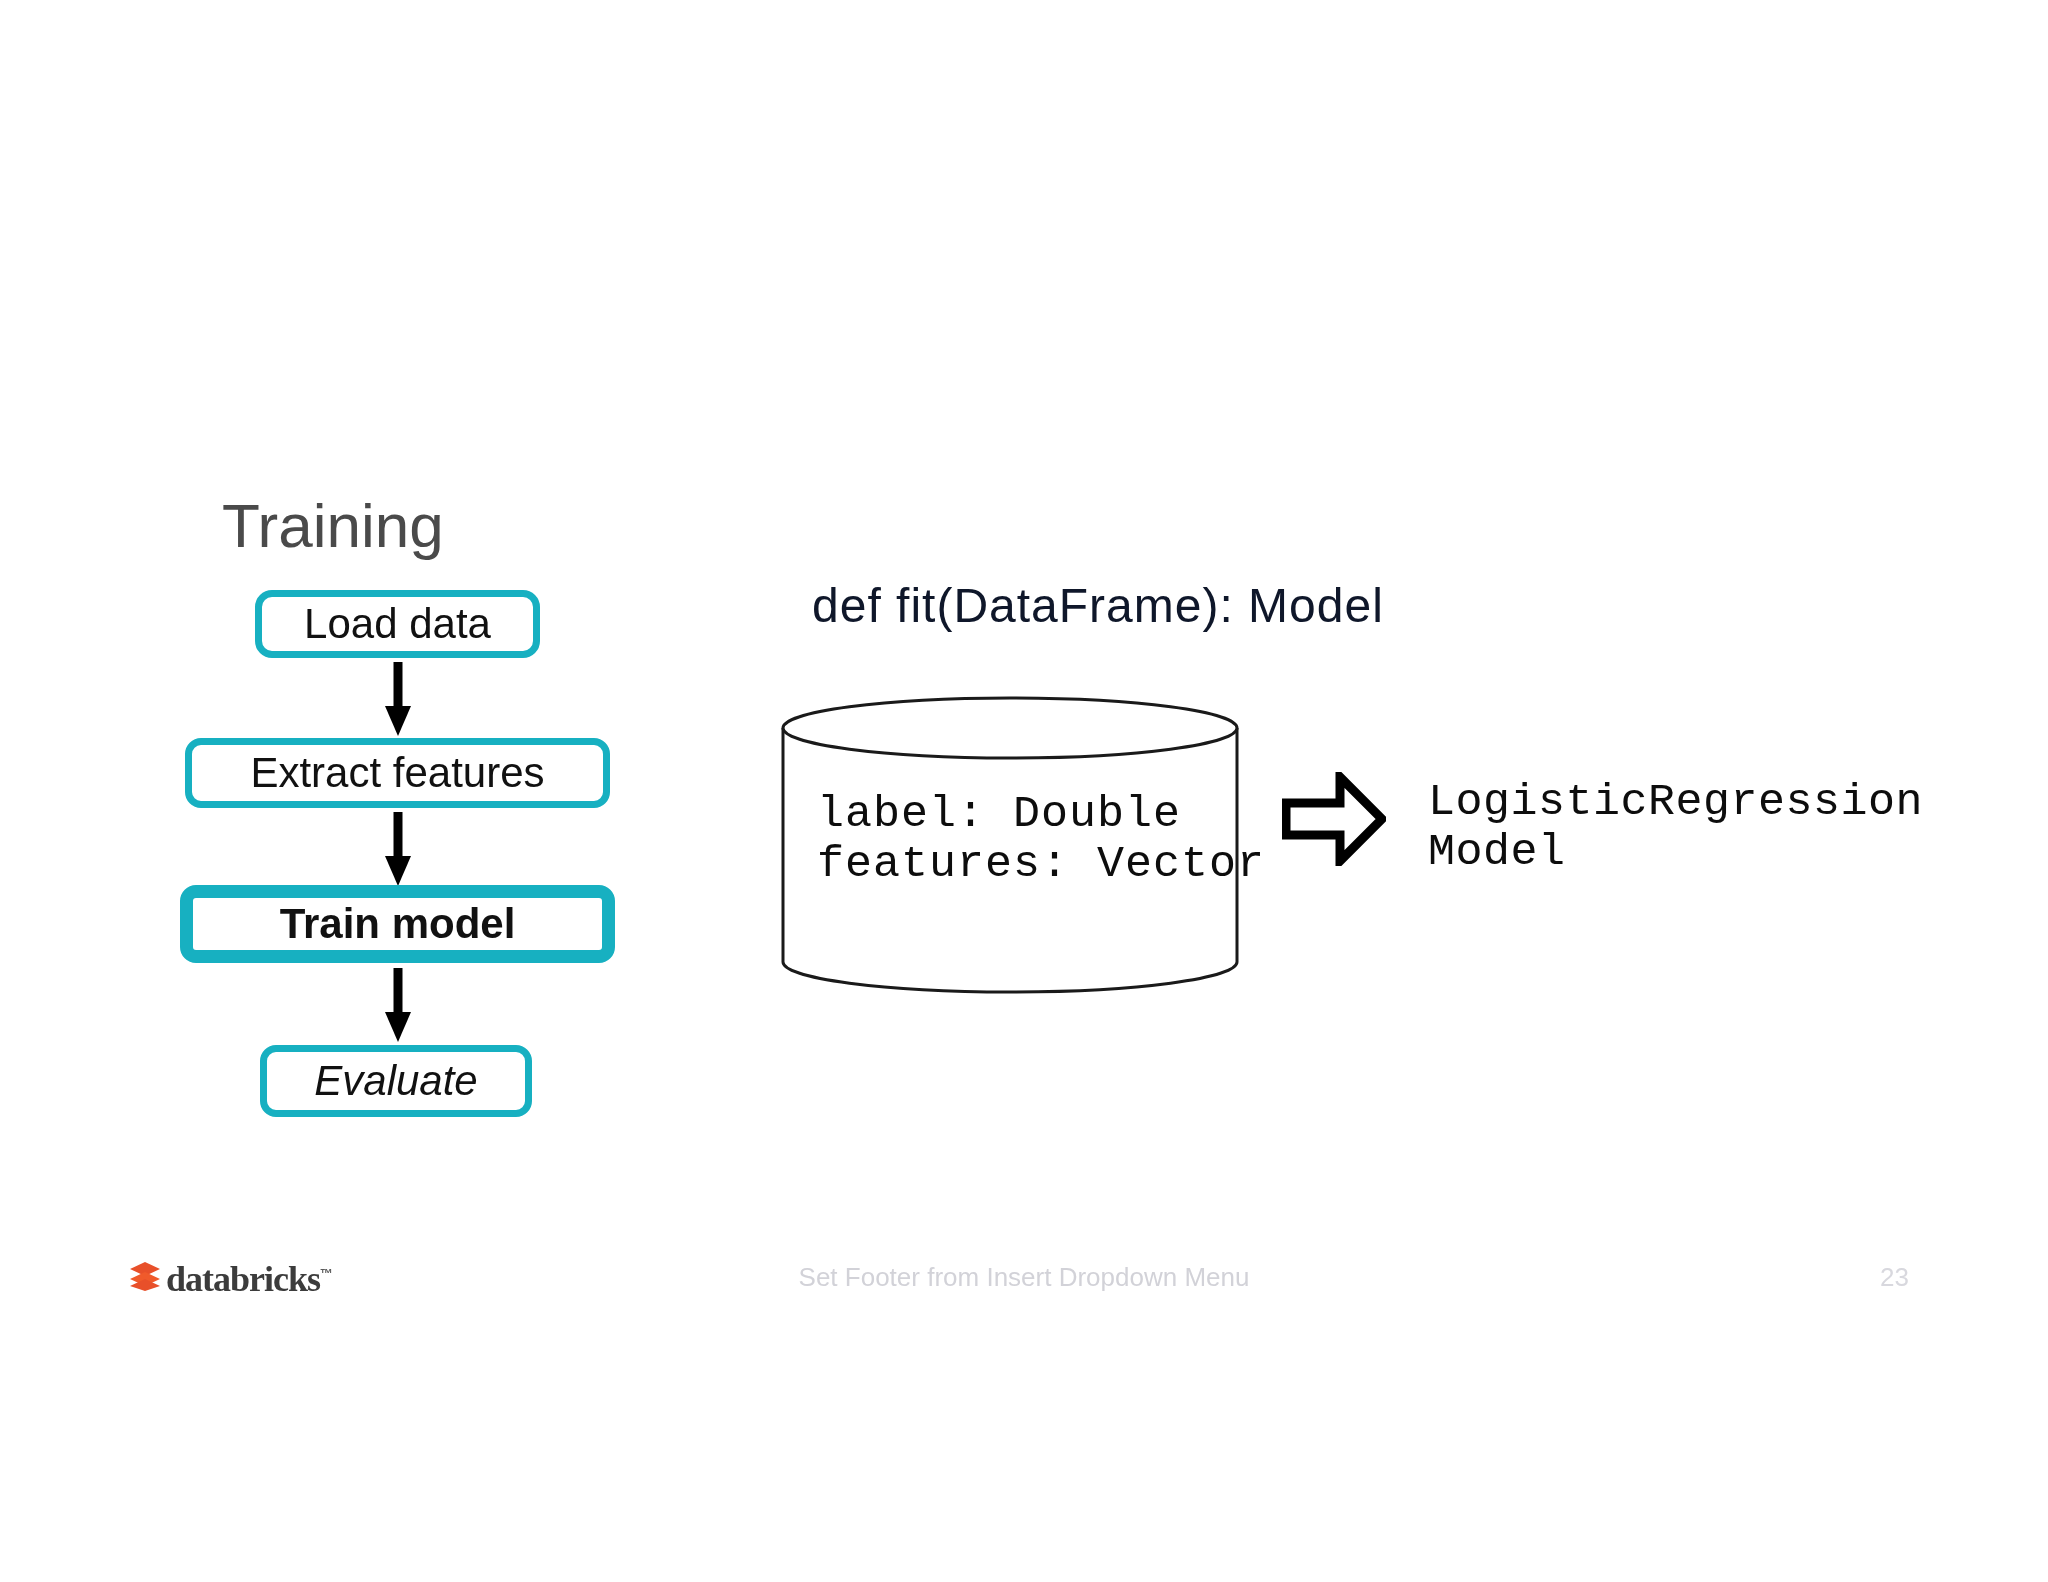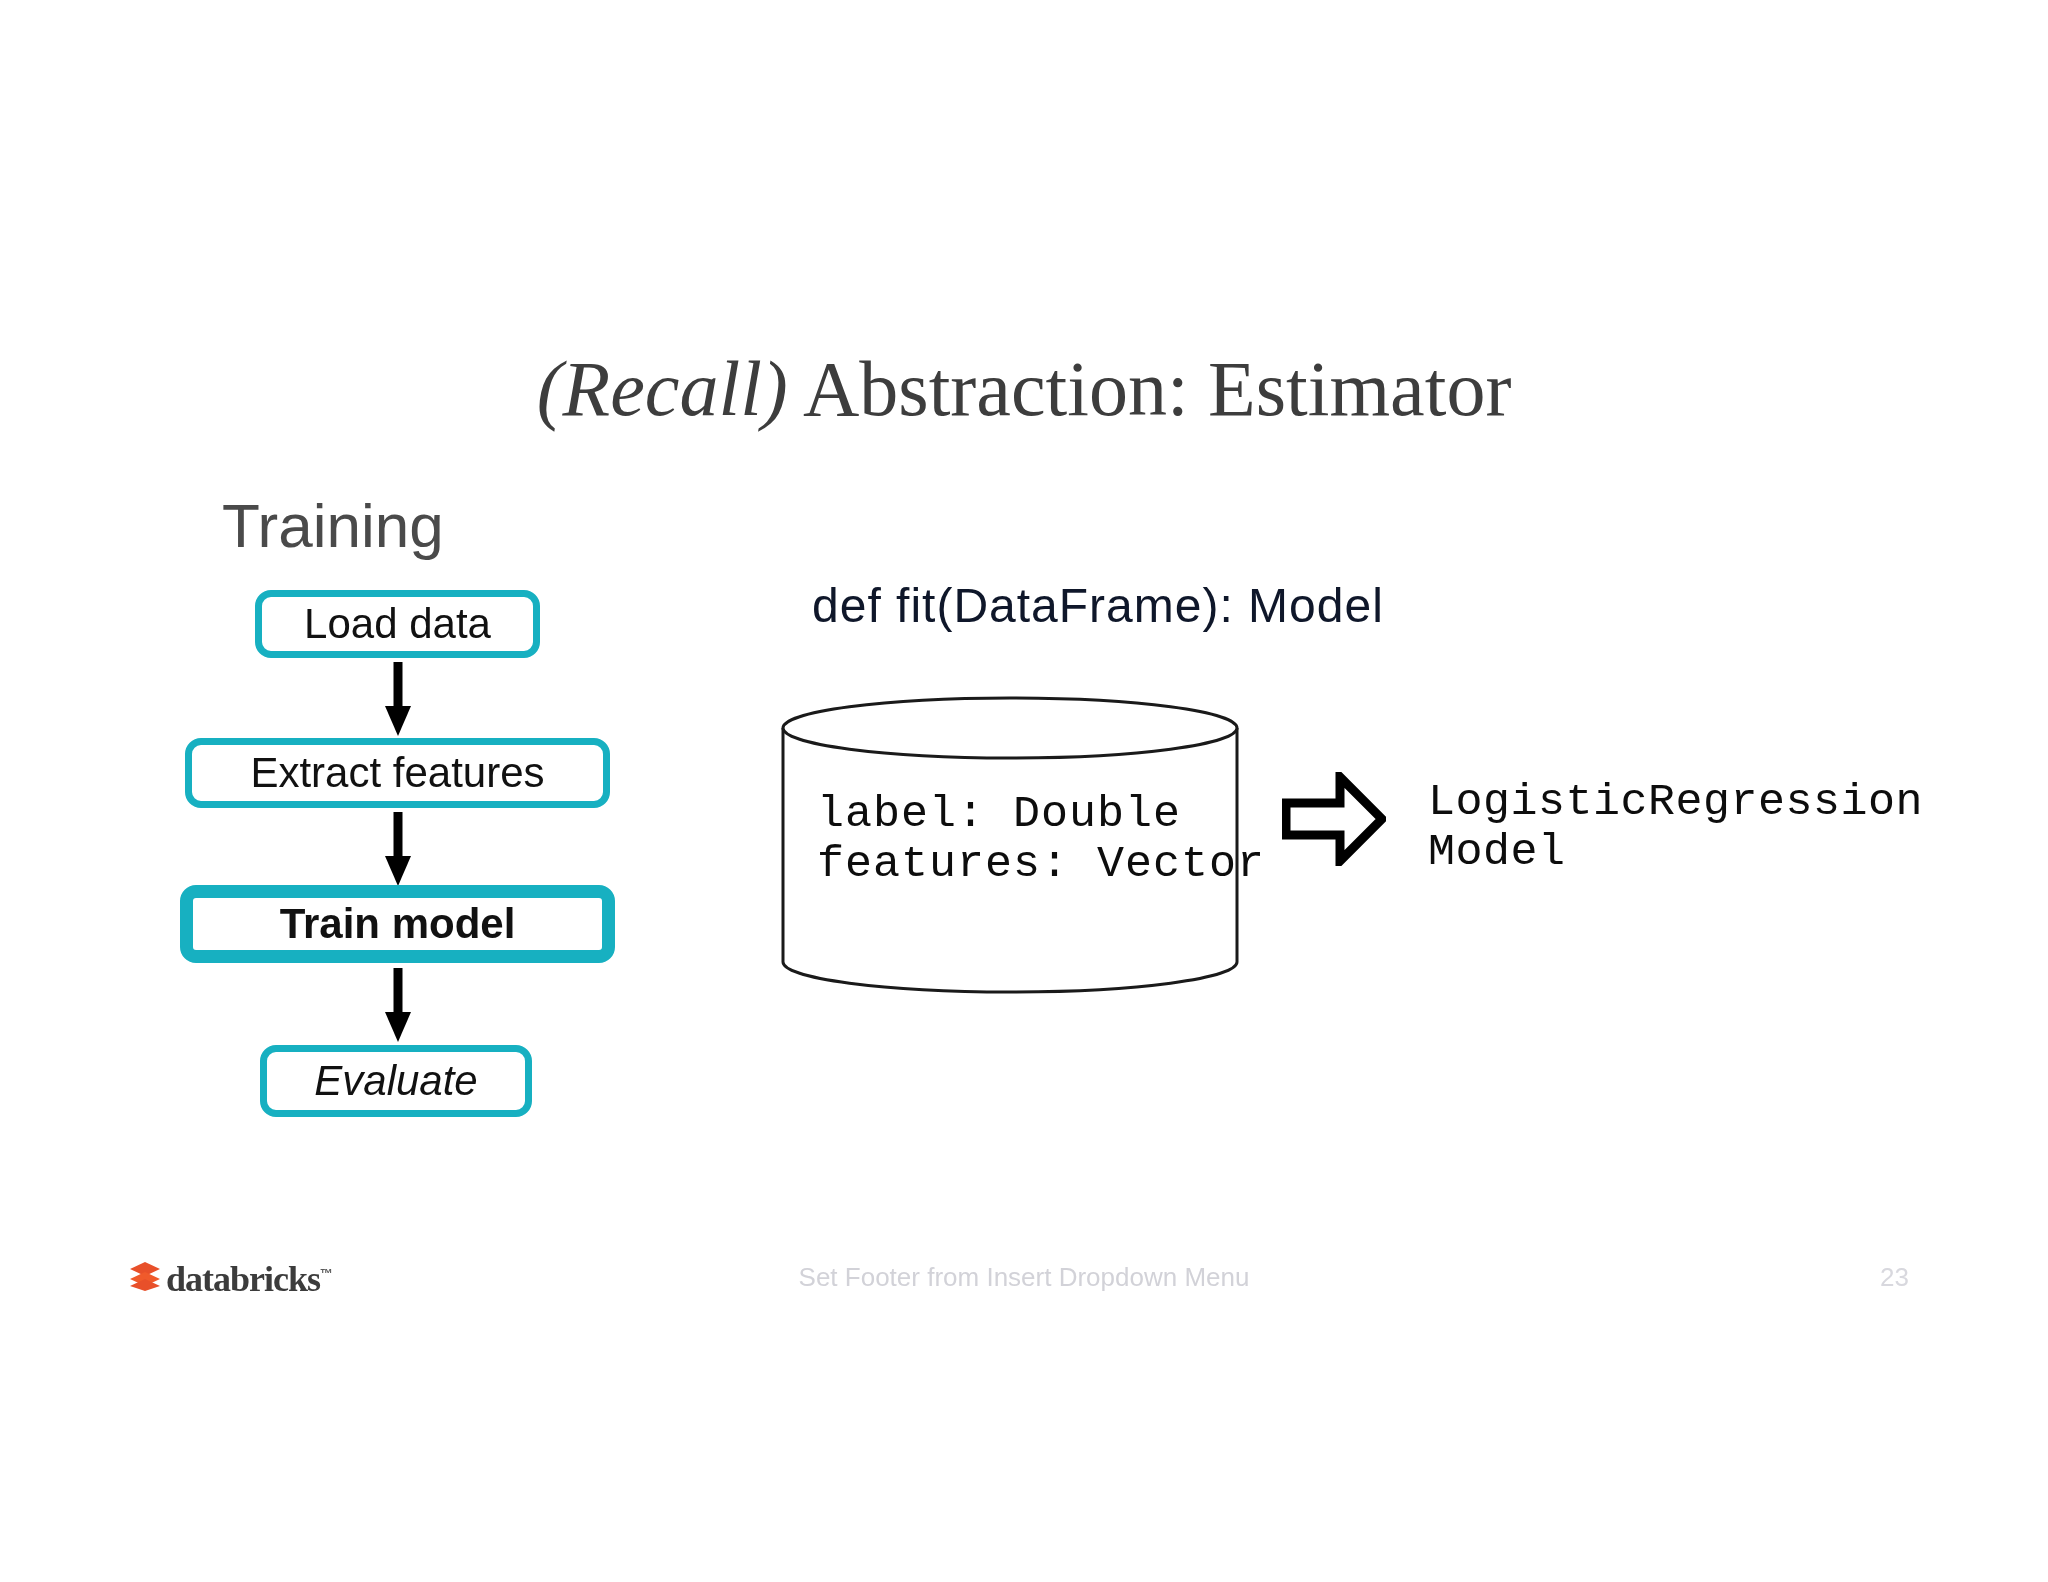--- a/index.html
+++ b/index.html
@@ -76,21 +76,21 @@
     justify-content: center;
     font-size: 42px;
     color: #111111;
     white-space: nowrap;
   }
   .node.emphasis {
     border-width: 13px;
     font-weight: bold;
   }
 
-  .node-load      { left: 75px;  top: 0px;   width: 285px; height: 68px; }
+  .node-load      { left: 75px;  top: 0px;   width: 285px; height: 68px; border-radius: 17px; }
   .node-extract   { left: 5px;   top: 148px; width: 425px; height: 70px; }
   .node-train     { left: 0px;   top: 295px; width: 435px; height: 78px; text-align: right; }
   .node-evaluate  { left: 80px;  top: 455px; width: 272px; height: 72px; font-style: italic; }
 
   .arrow-down {
     position: absolute;
     width: 26px;
     height: 76px;
   }
   .arrow-down svg { display: block; }
@@ -202,23 +202,20 @@
     top: 1262px;
     font-size: 26px;
     color: #d8d8de;
   }
 </style>
 </head>
 <body>
 
 <div class="slide">
 
-  <div class="title">
-    <span class="recall">(Recall)</span><span class="rest"> Abstraction: Estimator</span>
-  </div>
 
   <div class="training-label">Training</div>
 
   <div class="flow">
 
     <div class="node node-load">
       <span>Load data</span>
     </div>
 
     <div class="arrow-down arrow-1">

